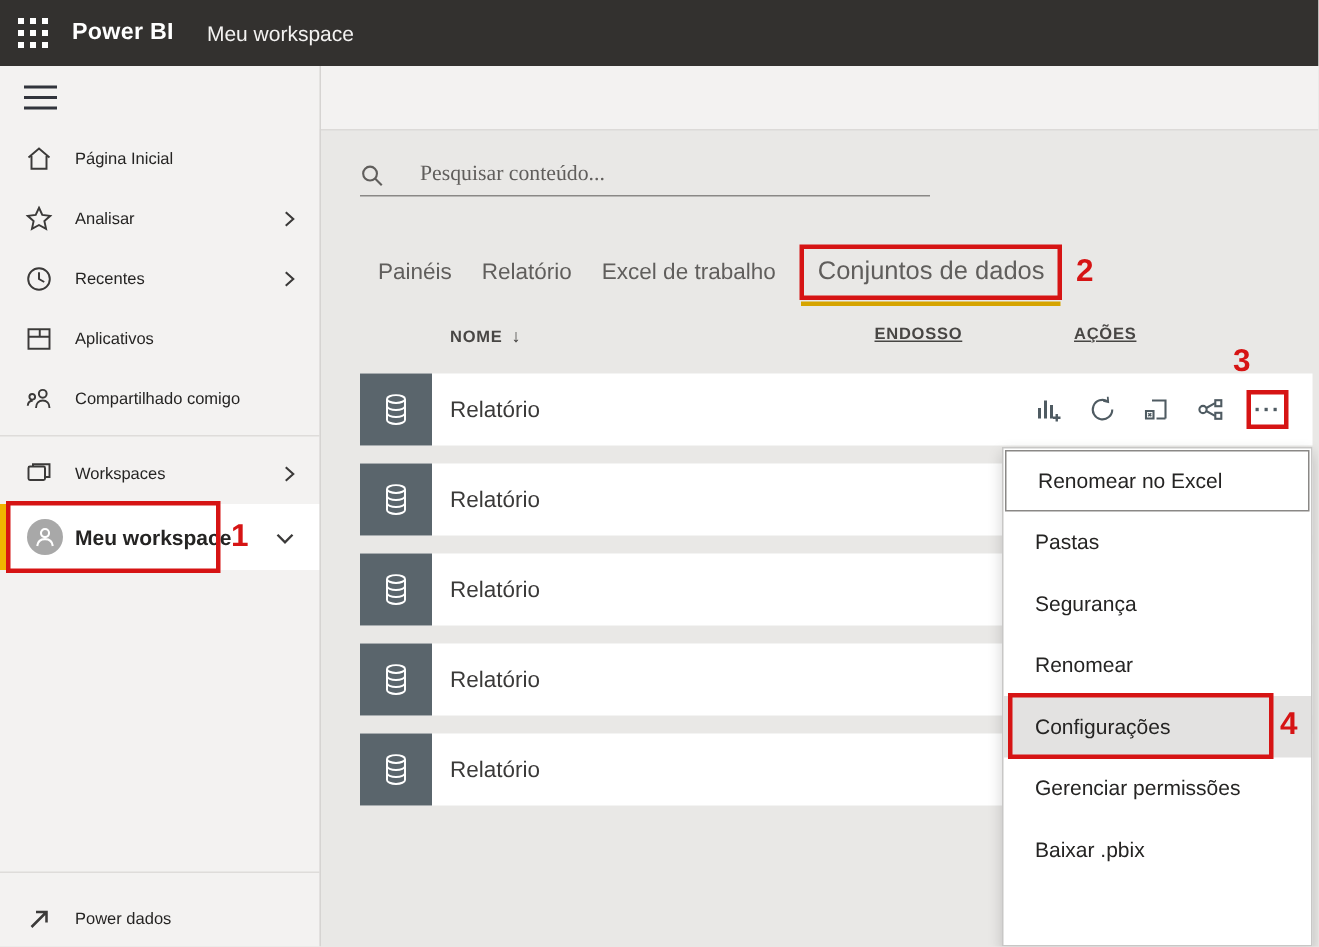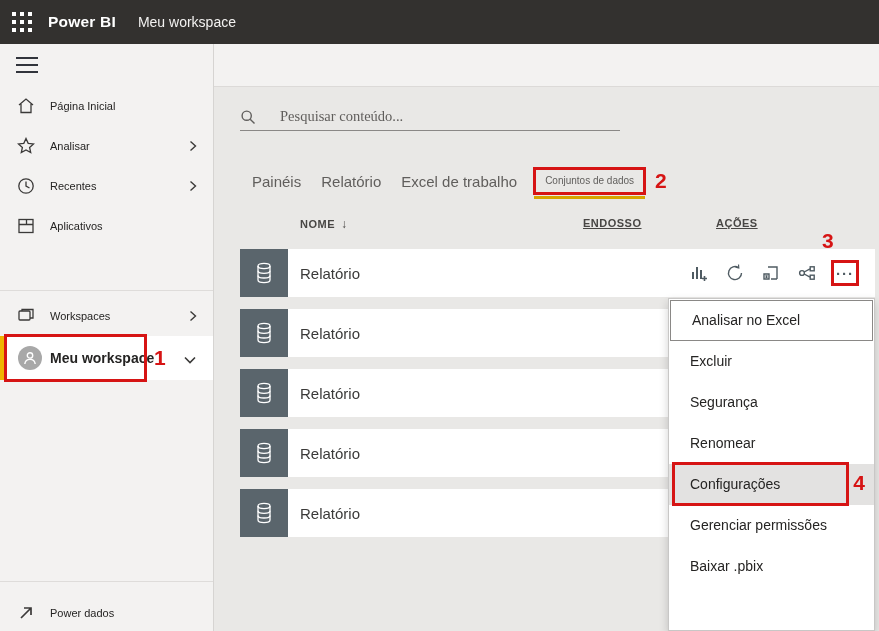--- a/index.html
+++ b/index.html
@@ -41,21 +41,21 @@
   .content { position:absolute; left:214px; top:86px; right:0; bottom:0; background:#e9e8e6; border-top:1px solid #dcdad8; }
   
   .search { position:absolute; left:26px; top:16px; width:380px; height:28px; border-bottom:1px solid #8a8886; display:flex; align-items:center; }
   .search svg { stroke:#605e5c; fill:none; stroke-width:1.4; flex:none; }
   .search input { border:0; outline:0; background:transparent; font-family:Liberation Serif, serif; font-size:14.5px; color:#3b3a39; margin-left:24px; width:330px; }
   .search input::placeholder { color:#605e5c; opacity:1; }
   
   .tabs { position:absolute; left:38px; top:72px; height:44px; display:flex; align-items:center; }
   .tab { font-size:15px; color:#605e5c; margin-right:20px; cursor:pointer; white-space:nowrap; }
   .tab-active-wrap { position:relative; margin-left:-4px; }
-  .tab-active { display:inline-block; border:3px solid var(--red); padding:5px 9px 6px 9px; font-size:10px; color:#605e5c; cursor:pointer; white-space:nowrap;text-align:center; }
+  .tab-active { display:inline-block; border:3px solid var(--red); padding:5px 9px 6px 9px; font-size:17px; color:#605e5c; cursor:pointer; white-space:nowrap;text-align:center; }
   .tab-underline { position:absolute; left:1px; right:1px; bottom:-4px; height:3px; }
   .annot-num { color:var(--red); font-weight:bold; font-size:21px; font-family:"Liberation Sans",sans-serif; }
   .num2 { margin-left:9px; }
   
   .thead { position:absolute; top:130px; left:0; right:4px; height:18px; font-size:11px; font-weight:bold; letter-spacing:.5px; color:#484644; }
   .th-nome { position:absolute; left:86px; }
   .th-endosso { position:absolute; left:369px;text-decoration:underline; }
   .th-acoes { position:absolute; left:502px;text-decoration:underline; }
   .sort-ic { font-size:12px; margin-left:6px; letter-spacing:0; }
   
@@ -151,20 +151,31 @@
   <div class="nav-item" style="top:120px">
     <span class="ic">
       <svg width="18" height="18" viewBox="0 0 18 18">
           <rect x="2" y="2.5" width="14" height="13"></rect>
           <path d="M2 7.5 H16 M9.5 2.5 V7.5"></path>
         </svg>
     </span>
     <span>Aplicativos</span>
   </div>
 
+  <div class="nav-item" style="top:160px">
+    <span class="ic">
+      <svg width="18" height="18" viewBox="0 0 18 18">
+          <circle cx="11.5" cy="5.5" r="2.6"></circle>
+          <path d="M7 15 C7 11.8 9 10 11.5 10 C14 10 16 11.8 16 15"></path>
+          <circle cx="4.5" cy="7.5" r="1.9"></circle>
+          <path d="M1.5 13.5 C1.7 11.2 3 10.2 4.8 10.2"></path>
+        </svg>
+    </span>
+    <span>Compartilhado comigo</span>
+  </div>
 
   <div class="side-div" style="top:204px"></div>
 
   <div class="nav-item" style="top:210px">
     <span class="ic">
       <svg width="18" height="18" viewBox="0 0 18 18">
           <rect x="2" y="4" width="11" height="9" rx="1"></rect>
           <path d="M5 4 V2.5 H16 V11 H13"></path>
         </svg>
     </span>
@@ -320,22 +331,22 @@
             <path d="M4 5 V19 C4 20.4 6.7 21.6 10 21.6 C13.3 21.6 16 20.4 16 19 V5"></path>
             <path d="M4 9.7 C4 11.1 6.7 12.3 10 12.3 C13.3 12.3 16 11.1 16 9.7"></path>
             <path d="M4 14.4 C4 15.8 6.7 17 10 17 C13.3 17 16 15.8 16 14.4"></path>
           </svg>
       </div>
       <span class="row-name">Relatório</span>
     </div>
   </div>
 
   <div class="menu">
-    <div class="menu-item focused">Analisar no Excel</div>
-    <div class="menu-item">Excluir</div>
+    <div class="menu-item focused">Renomear no Excel</div>
+    <div class="menu-item">Pastas</div>
     <div class="menu-item">Segurança</div>
     <div class="menu-item">Renomear</div>
     <div class="menu-item hl">
       <span>Configurações</span>
       <span class="hl-redbox"></span>
       <span class="annot-num num4">4</span>
     </div>
     <div class="menu-item">Gerenciar permissões</div>
     <div class="menu-item">Baixar .pbix</div>
   </div>

